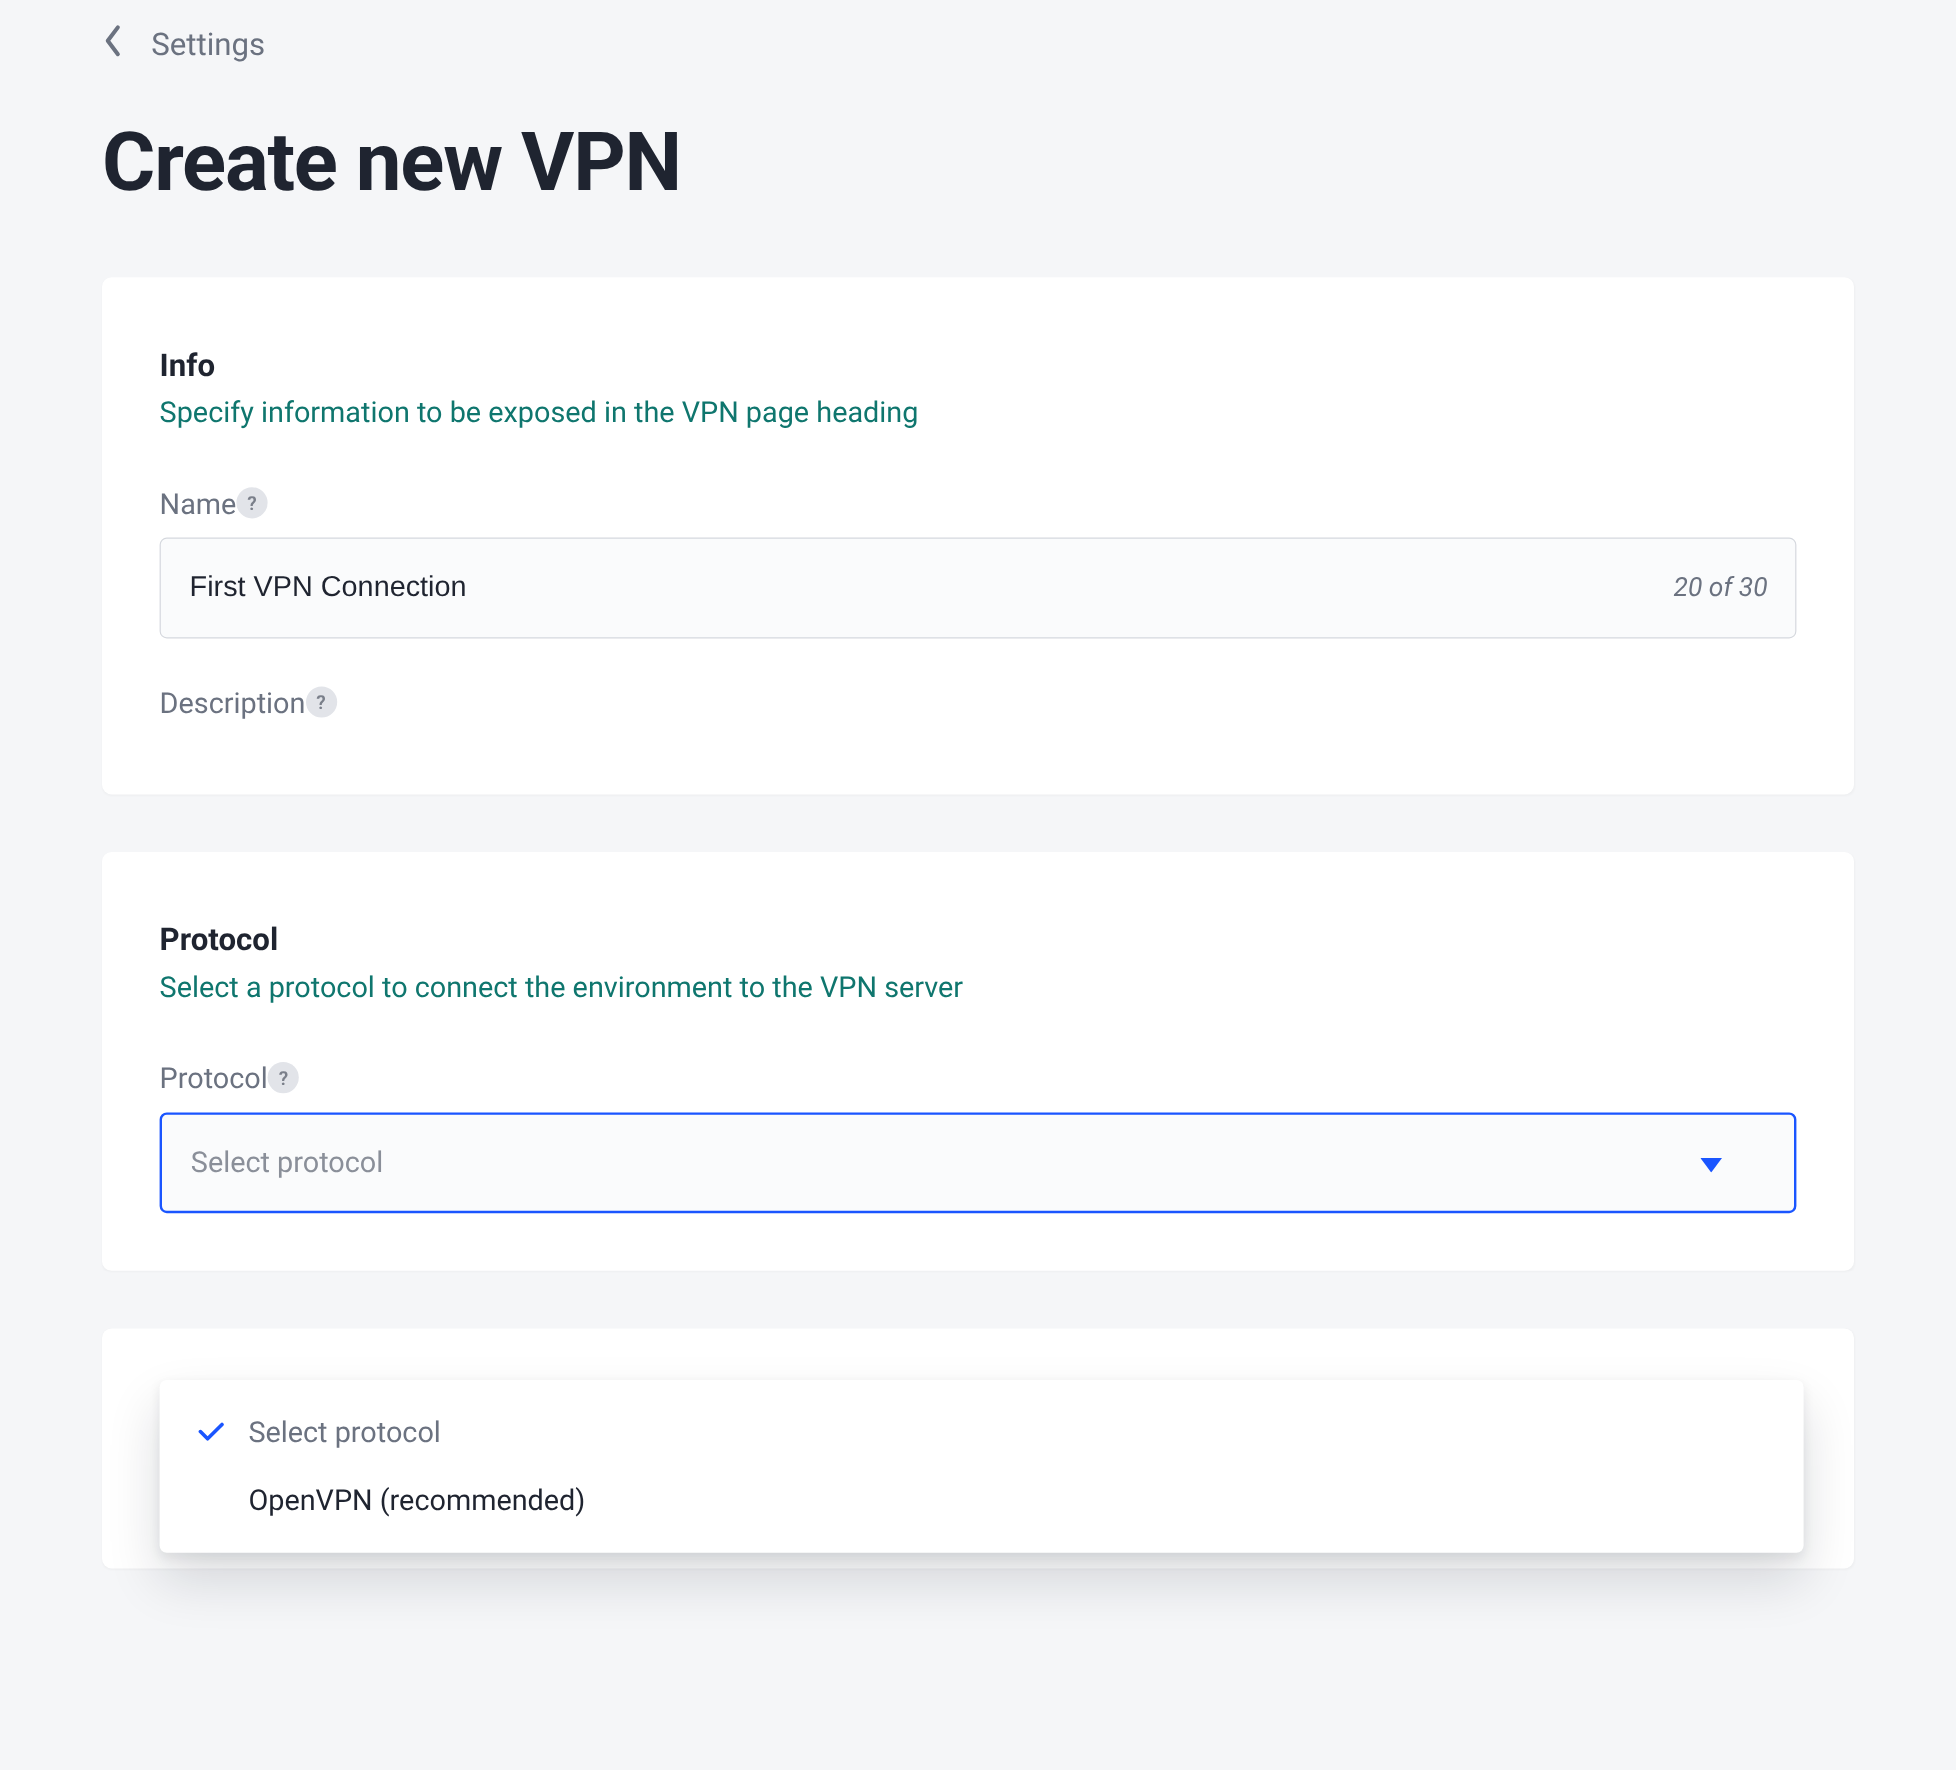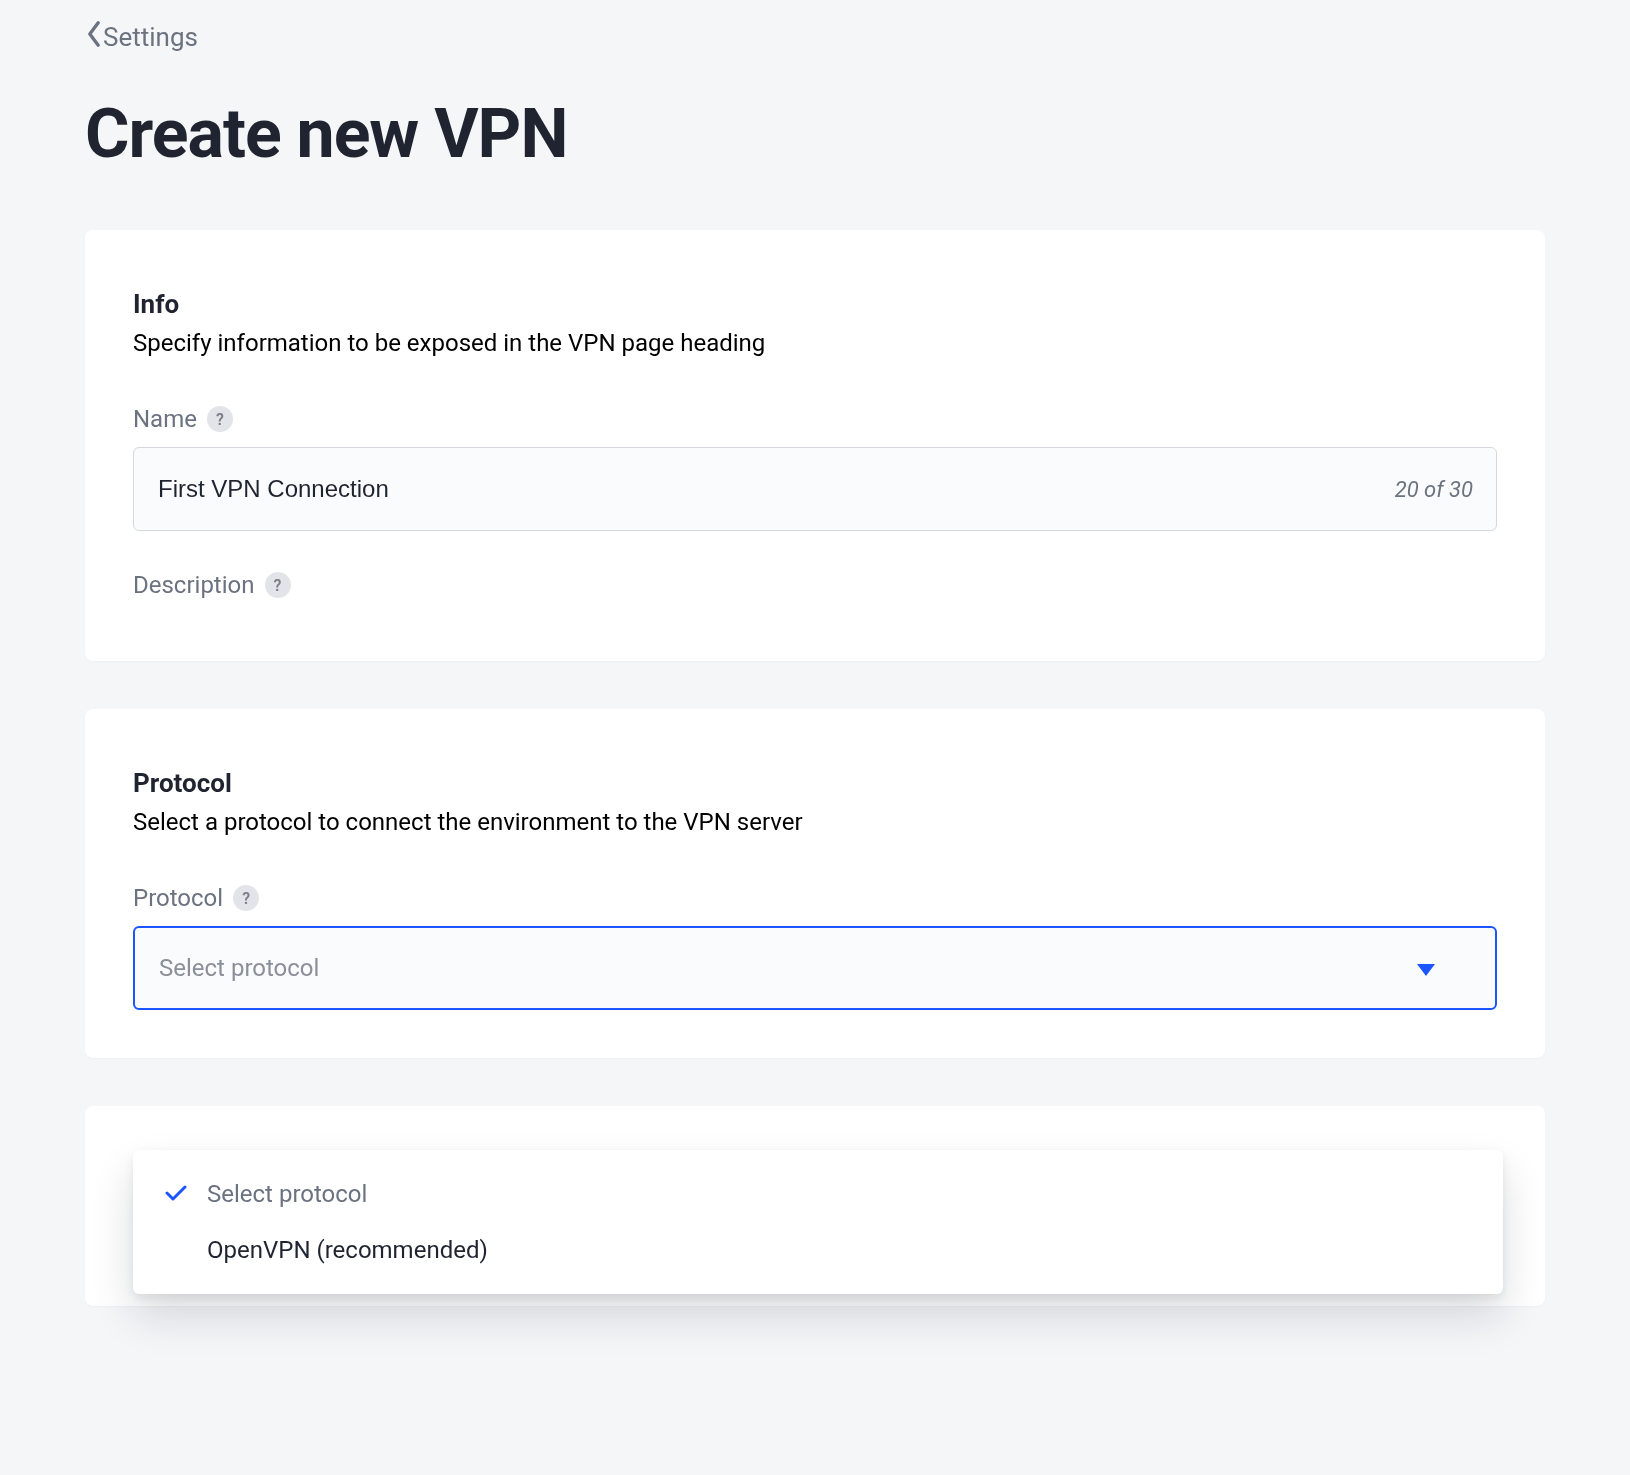--- a/index.html
+++ b/index.html
@@ -10,21 +10,21 @@
       width: 1630px;
       height: 1475px;
       overflow: hidden;
     }
     .page {
       padding: 20px 85px 0 85px;
     }
     .breadcrumb {
       display: flex;
       align-items: center;
-      gap: 0;
+      gap: 23px;
       color: #6b7280;
       font-size: 26px;
       margin-bottom: 40px;
     }
     .breadcrumb svg { width: 18px; height: 28px; }
     .page-title {
       font-size: 68px;
       font-weight: 700;
       color: #1f2430;
       margin-bottom: 56px;
@@ -40,29 +40,28 @@
     }
     .section-title {
       font-size: 26px;
       font-weight: 700;
       margin-bottom: 10px;
       color: #1f2430;
       margin-top: 11px;
     }
     .section-subtitle {
       font-size: 24px;
-      color: #000000;
+      color: #0f766e;
       margin-bottom: 48px;
     }
     .field { margin-bottom: 40px; }
     .field:last-child { margin-bottom: 0; }
     .field-label-row {
       display: flex;
-      align-items: center;
-      gap: 10px;
+      align-items: flex-start;
       margin-bottom: 14px;
     }
     .field-label {
       font-size: 24px;
       color: #6b7280;
     }
     .help-badge {
       width: 26px; height: 26px;
       border-radius: 50%;
       background: #e2e4e9;

